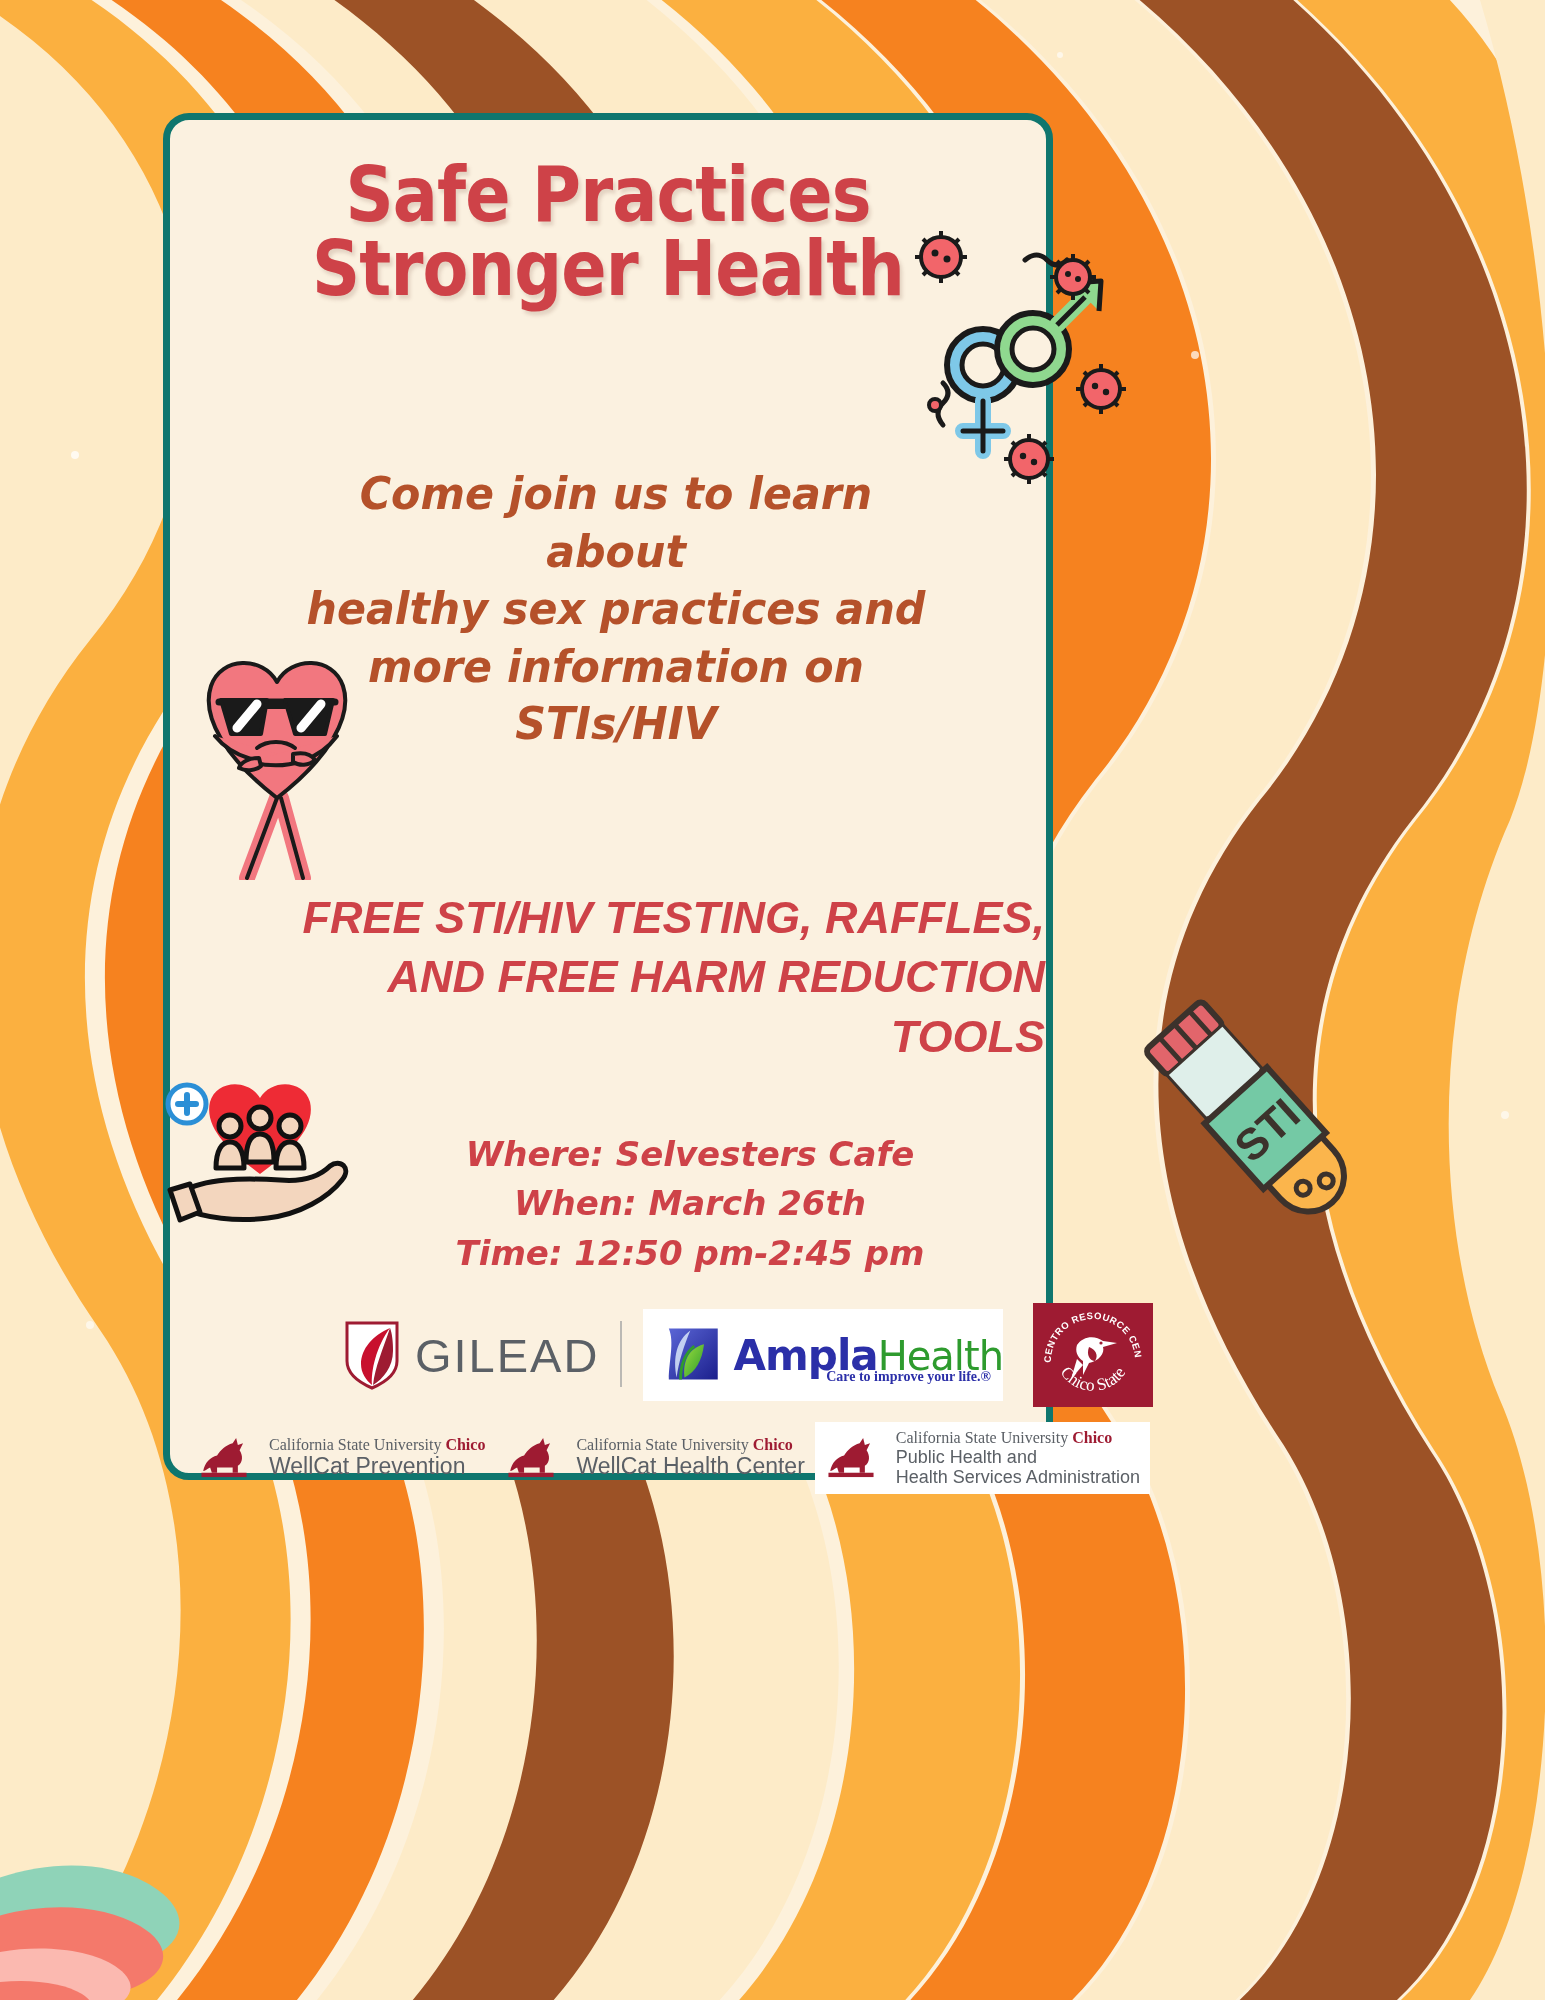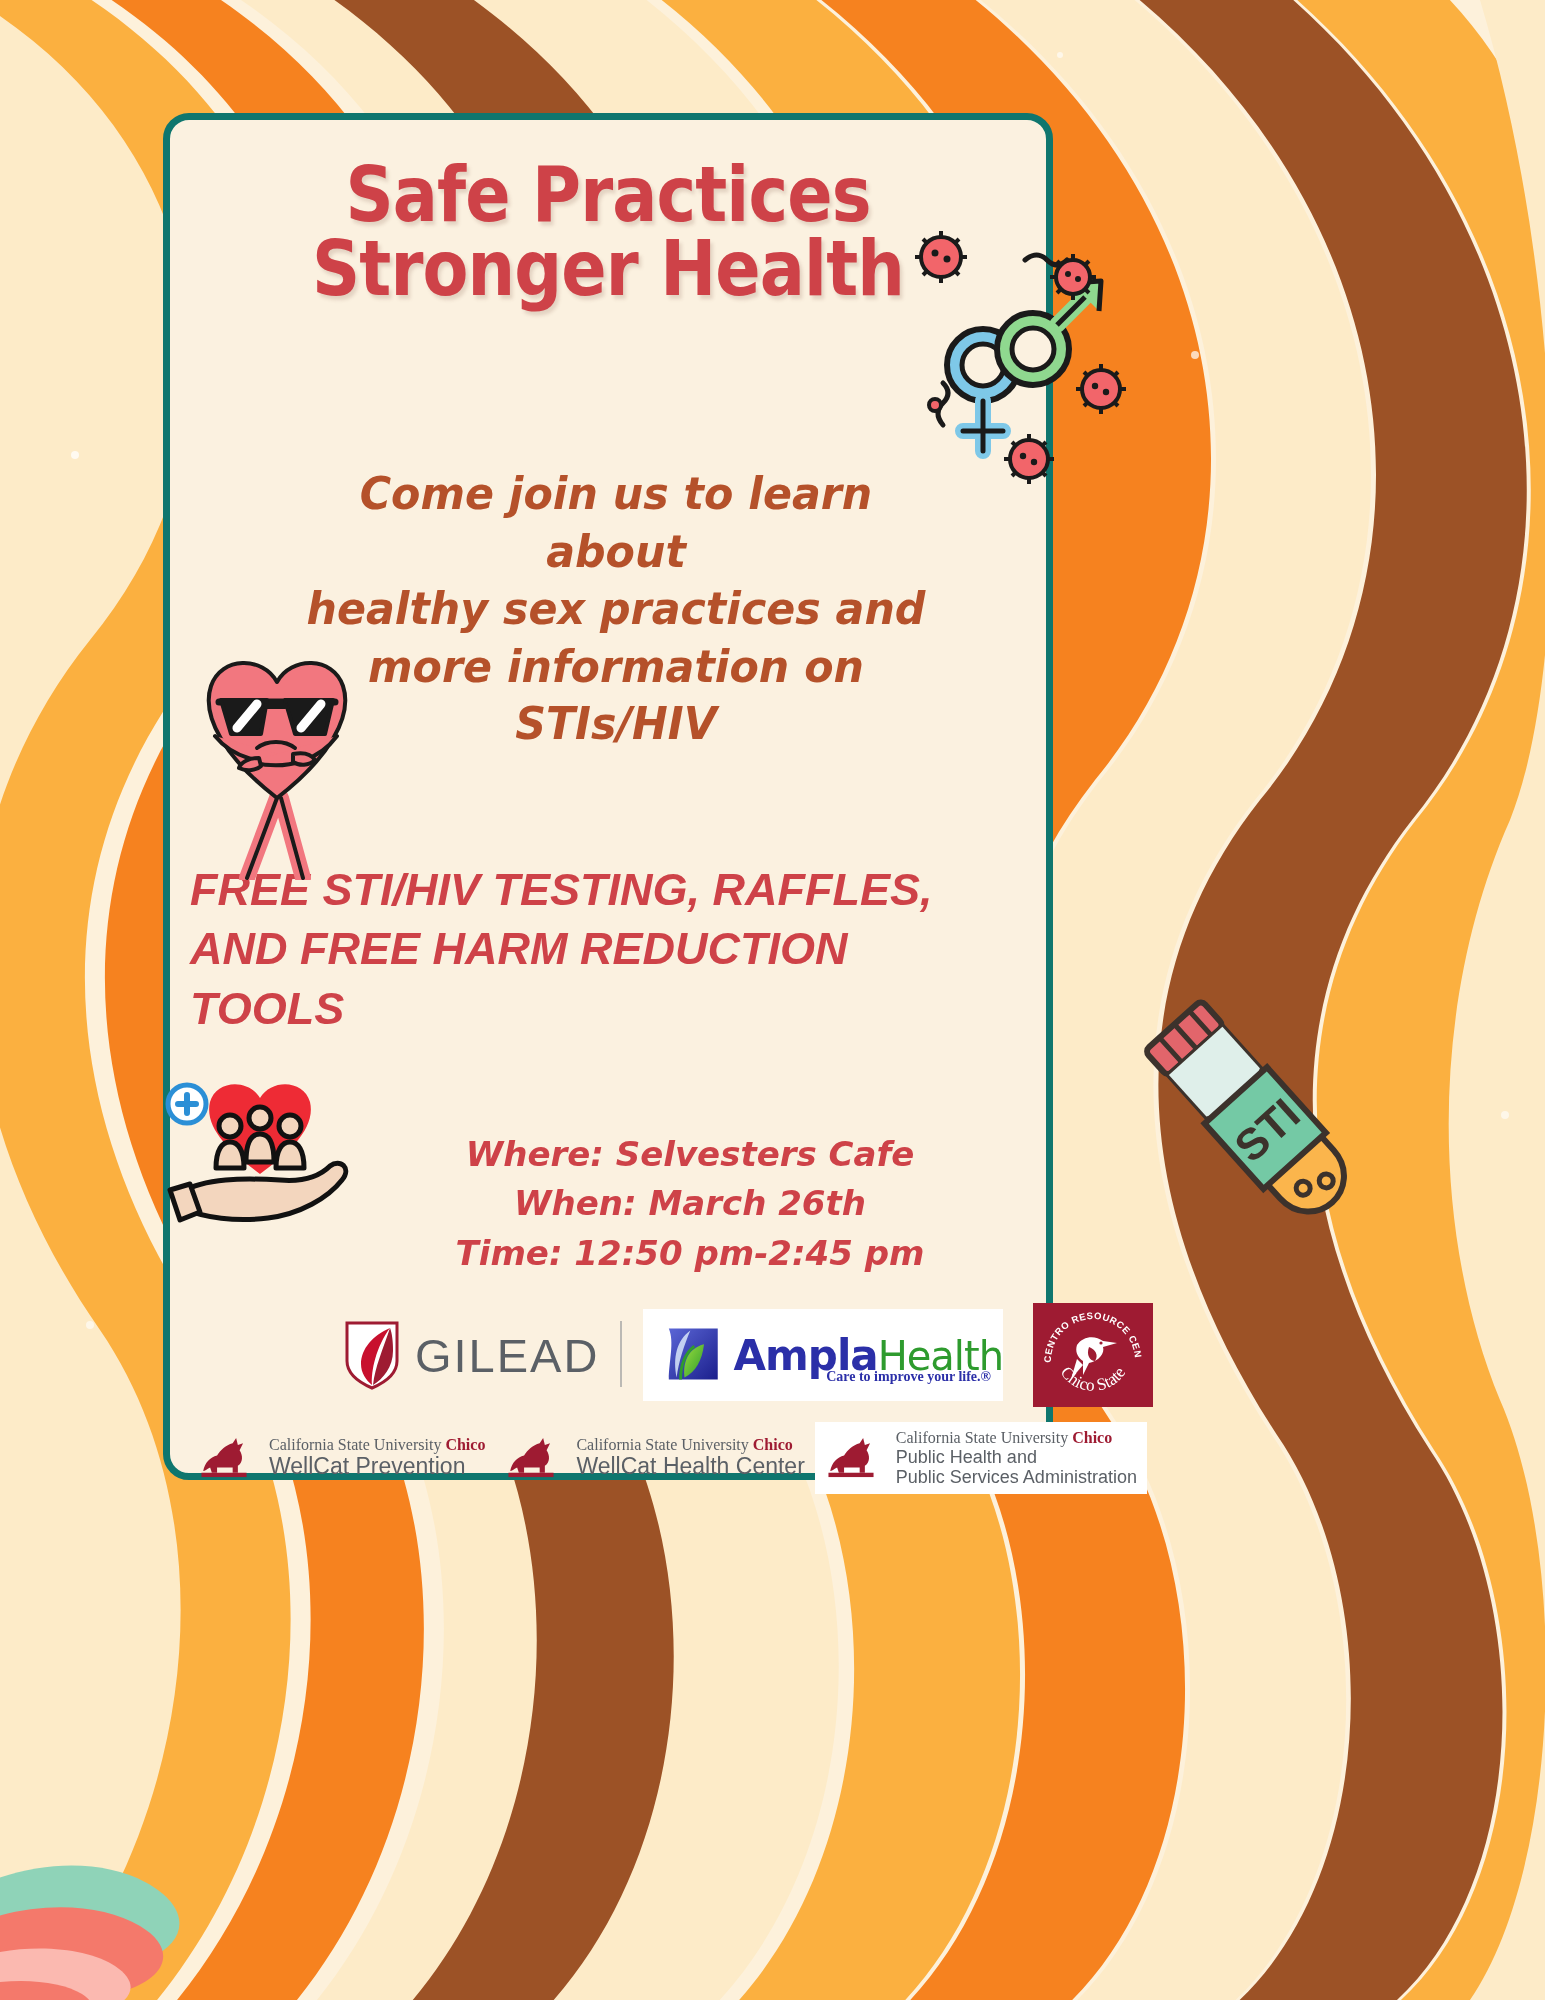--- a/index.html
+++ b/index.html
@@ -35,21 +35,21 @@
   .intro{
     position:absolute;left:96px;width:700px;top:345px;text-align:center;
     font-family:"DejaVu Sans",sans-serif;
     font-style:italic;font-weight:bold;font-size:45px;line-height:1.28;
     color:#B5512A;
     transform:scaleX(0.95);transform-origin:center top;
   }
 
   
   .offer{
-    position:absolute;left:20px;width:855px;top:740px;text-align:left;
+    position:absolute;left:20px;width:855px;top:768px;text-align:right;
     font-family:"Liberation Sans",sans-serif;
     font-style:italic;font-weight:bold;font-size:45px;line-height:1.32;
     color:#CE4248;
   }
 
   
   .details{
     position:absolute;left:190px;width:660px;top:1010px;text-align:center;
     font-family:"DejaVu Sans",sans-serif;
     font-style:italic;font-weight:bold;font-size:34px;line-height:1.45;
@@ -261,21 +261,21 @@
       </div>
 
       <div class="csu white">
         <svg class="wild" viewBox="0 0 60 50">
           <path d="M6,40 C8,30 14,24 22,22 C26,16 32,10 40,8 L44,2 L46,10 L52,8 L48,16 C52,22 52,30 46,34 L46,42 L40,42 L40,36 L22,36 L22,42 L16,42 L14,36 C10,38 8,40 6,40 Z" fill="#9E1B32"></path>
           <rect x="4" y="42" width="52" height="5" fill="#9E1B32"></rect>
         </svg>
         <div class="lines">
           <div class="l1"><span>California State University </span><b>Chico</b></div>
           <div class="l2 small">Public Health and</div>
-          <div class="l2 small">Public Services Administration</div>
+          <div class="l2 small">Health Services Administration</div>
         </div>
       </div>
     </div>
   </div>
 
   <svg class="art" id="genders" viewBox="0 0 250 265">
     <g stroke="#1a1a1a" stroke-width="5" fill="none" stroke-linecap="round">
       <path d="M38,200 q-10,-12 0,-22 q10,-10 0,-20"></path>
       <path d="M120,35 q12,-10 22,0 q10,10 20,0"></path>
     </g>

